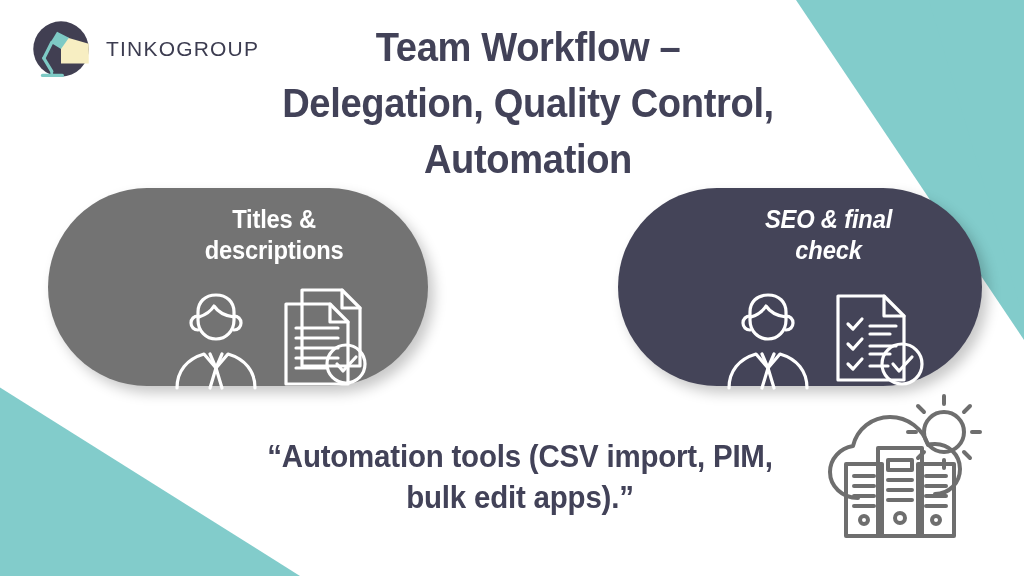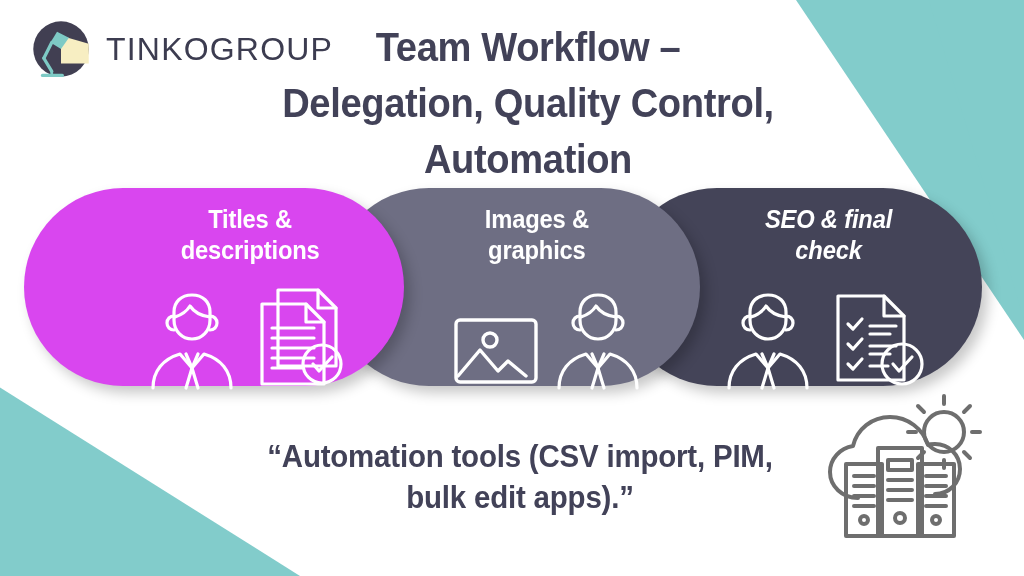--- a/index.html
+++ b/index.html
@@ -38,21 +38,21 @@
   }
 
   
   #logo-block {
     position:absolute; left:28px; top:16px;
     display:flex; align-items:center; gap:12px;
     z-index:6;
   }
   #logo-mark { width:66px; height:66px; display:block; }
   #logo-wordmark {
-    font-size:32px; letter-spacing:1.2px;
+    font-size:21px; letter-spacing:1.2px;
     color:#3c3c50; font-weight:400;
     font-family:"Liberation Sans", sans-serif;
     white-space:nowrap;
   }
 
   
   #title {
     position:absolute; left:190px; top:20px;
     width:676px;
     text-align:center;
@@ -72,21 +72,21 @@
     z-index:4;
   }
   .pill {
     position:absolute;
     top:0; height:198px;
     border-radius:99px;
     box-shadow: 6px 7px 13px rgba(0,0,0,0.22);
     color:#ffffff;
     overflow:visible;
   }
-  #pill-0 { left:24px;  width:380px; background:#d946ef; z-index:3; }
+  #pill-0 { left:48px;  width:380px; background:#737373; z-index:3; }
   #pill-1 { left:330px; width:370px; background:#6e6e83; z-index:2; }
   #pill-2 { left:618px; width:364px; background:#444458; z-index:1;font-style:italic; }
 
   .pill-label {
     position:absolute; top:16px; left:0; width:100%;
     text-align:center;
     font-size:25px; font-weight:bold; line-height:1.22;
     letter-spacing:-0.2px;
     transform:scaleX(0.95);
   }
@@ -180,44 +180,20 @@
           <path d="M24 78l5 5 9-10"></path>
           <path d="M46 40h26M46 48h20"></path>
           <path d="M46 60h26M46 68h20"></path>
           <path d="M46 80h18"></path>
           <circle cx="78" cy="78" r="20" fill="none"></circle>
           <path d="M69 78l6 7 13-14"></path>
         </svg>
       </div>
     </div>
 
-    <div class="pill" id="pill-1">
-      <div class="pill-label">
-        <div>Images &amp;</div>
-        <div>graphics</div>
-      </div>
-      <div class="pill-icons">
-
-        <svg width="92" height="78" viewBox="0 0 92 78" fill="none" stroke="#ffffff" stroke-width="3.4" stroke-linecap="round" stroke-linejoin="round">
-          <rect x="6" y="8" width="80" height="62" rx="4"></rect>
-          <circle cx="40" cy="28" r="7"></circle>
-          <path d="M8 64l22-26 18 21 10-10 18 15"></path>
-        </svg>
-
-        <svg width="96" height="104" viewBox="0 0 96 104" fill="none" stroke="#ffffff" stroke-width="3.2" stroke-linecap="round" stroke-linejoin="round">
-          <path d="M30 26c0-10 7-17 18-17s18 7 18 17v8c0 11-8 19-18 19s-18-8-18-19z"></path>
-          <path d="M30 30c-4 0-7 3-7 7s3 7 7 7"></path>
-          <path d="M66 30c4 0 7 3 7 7s-3 7-7 7"></path>
-          <path d="M31 31c6-2 12-6 15-11 4 6 12 10 20 11"></path>
-          <path d="M9 102c0-17 10-29 27-34l12 14 12-14c17 5 27 17 27 34"></path>
-          <path d="M48 82l-6 20M48 82l6 20"></path>
-          <path d="M42 68l6 14 6-14"></path>
-        </svg>
-      </div>
-    </div>
 
     <div class="pill" id="pill-0">
       <div class="pill-label">
         <div>Titles &amp;</div>
         <div>descriptions</div>
       </div>
       <div class="pill-icons">
 
         <svg width="96" height="104" viewBox="0 0 96 104" fill="none" stroke="#ffffff" stroke-width="3.2" stroke-linecap="round" stroke-linejoin="round">
           <path d="M30 26c0-10 7-17 18-17s18 7 18 17v8c0 11-8 19-18 19s-18-8-18-19z"></path>

